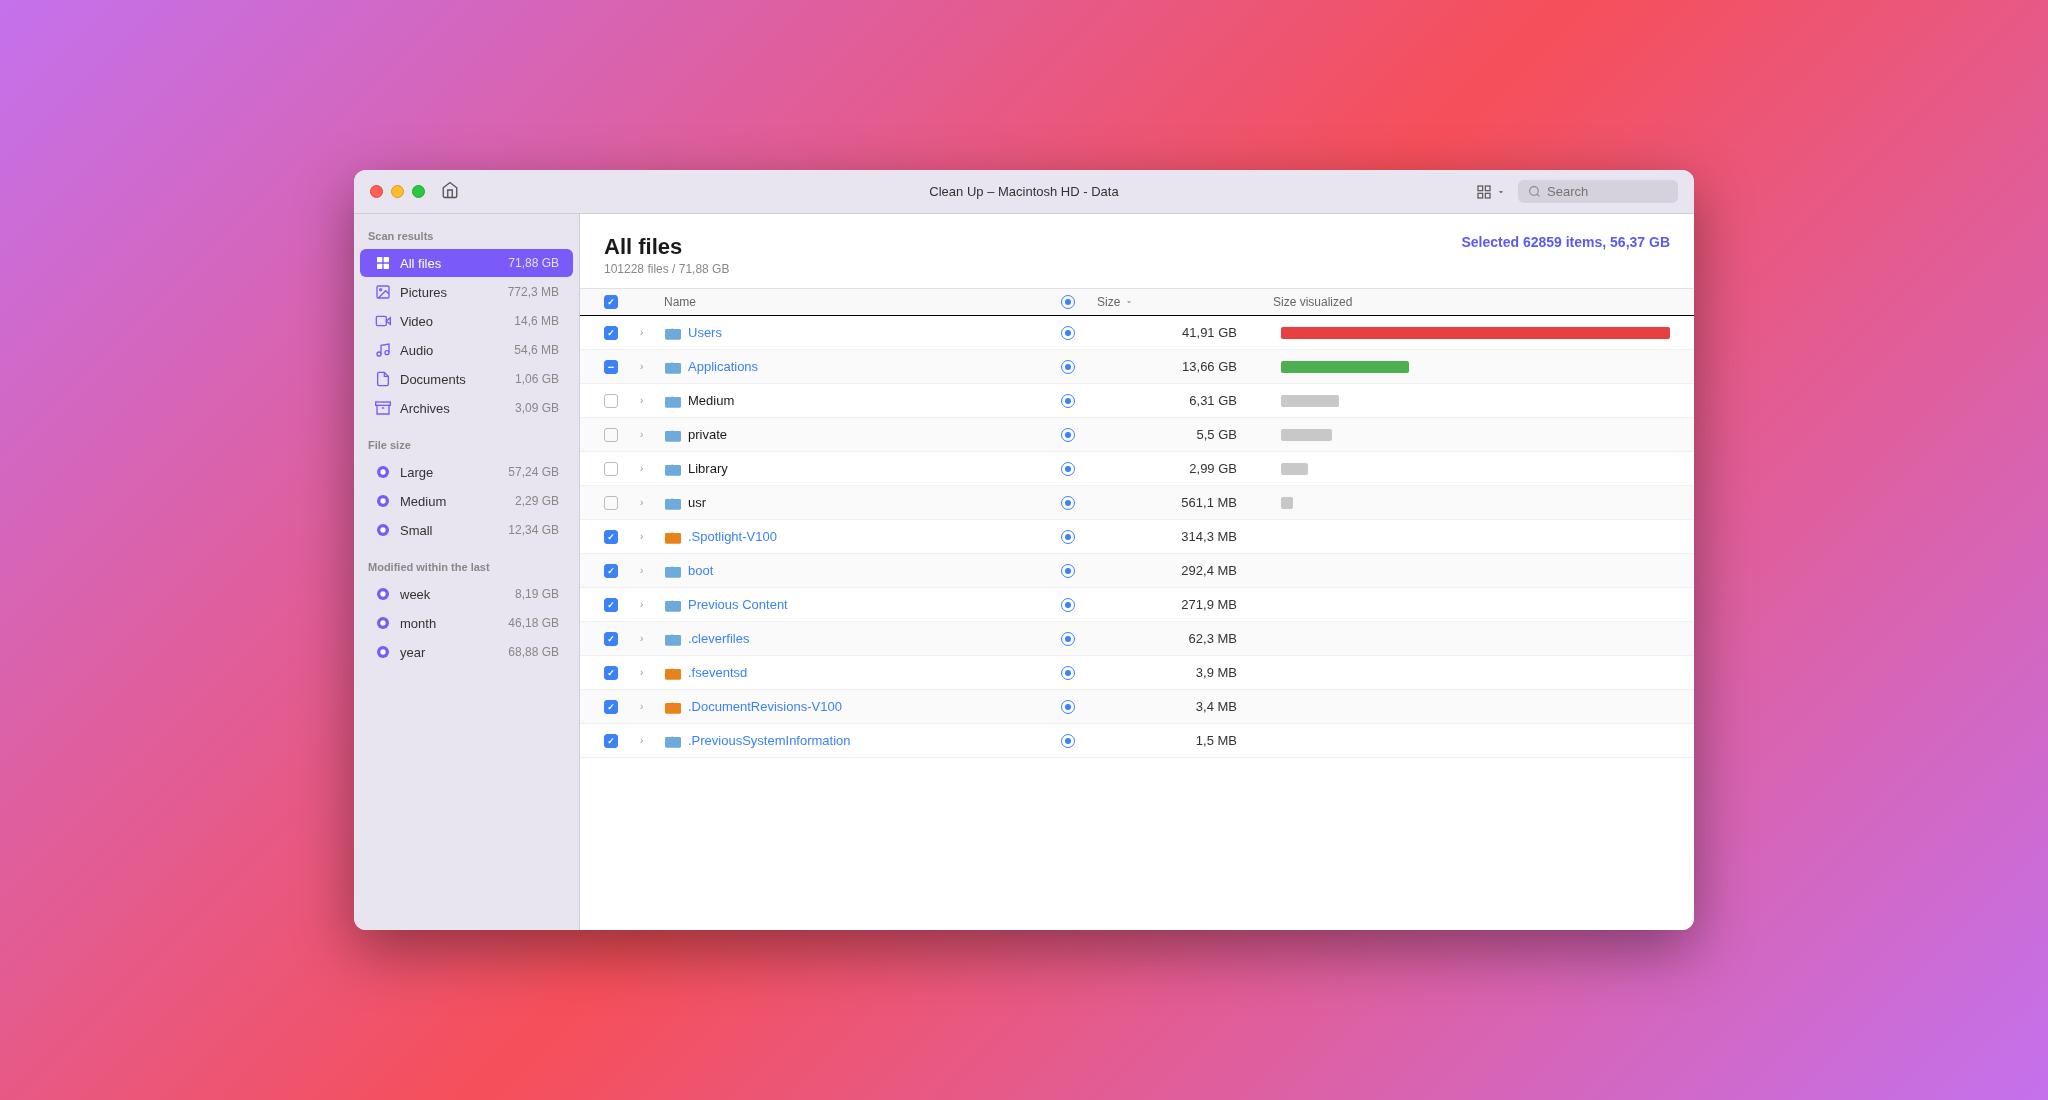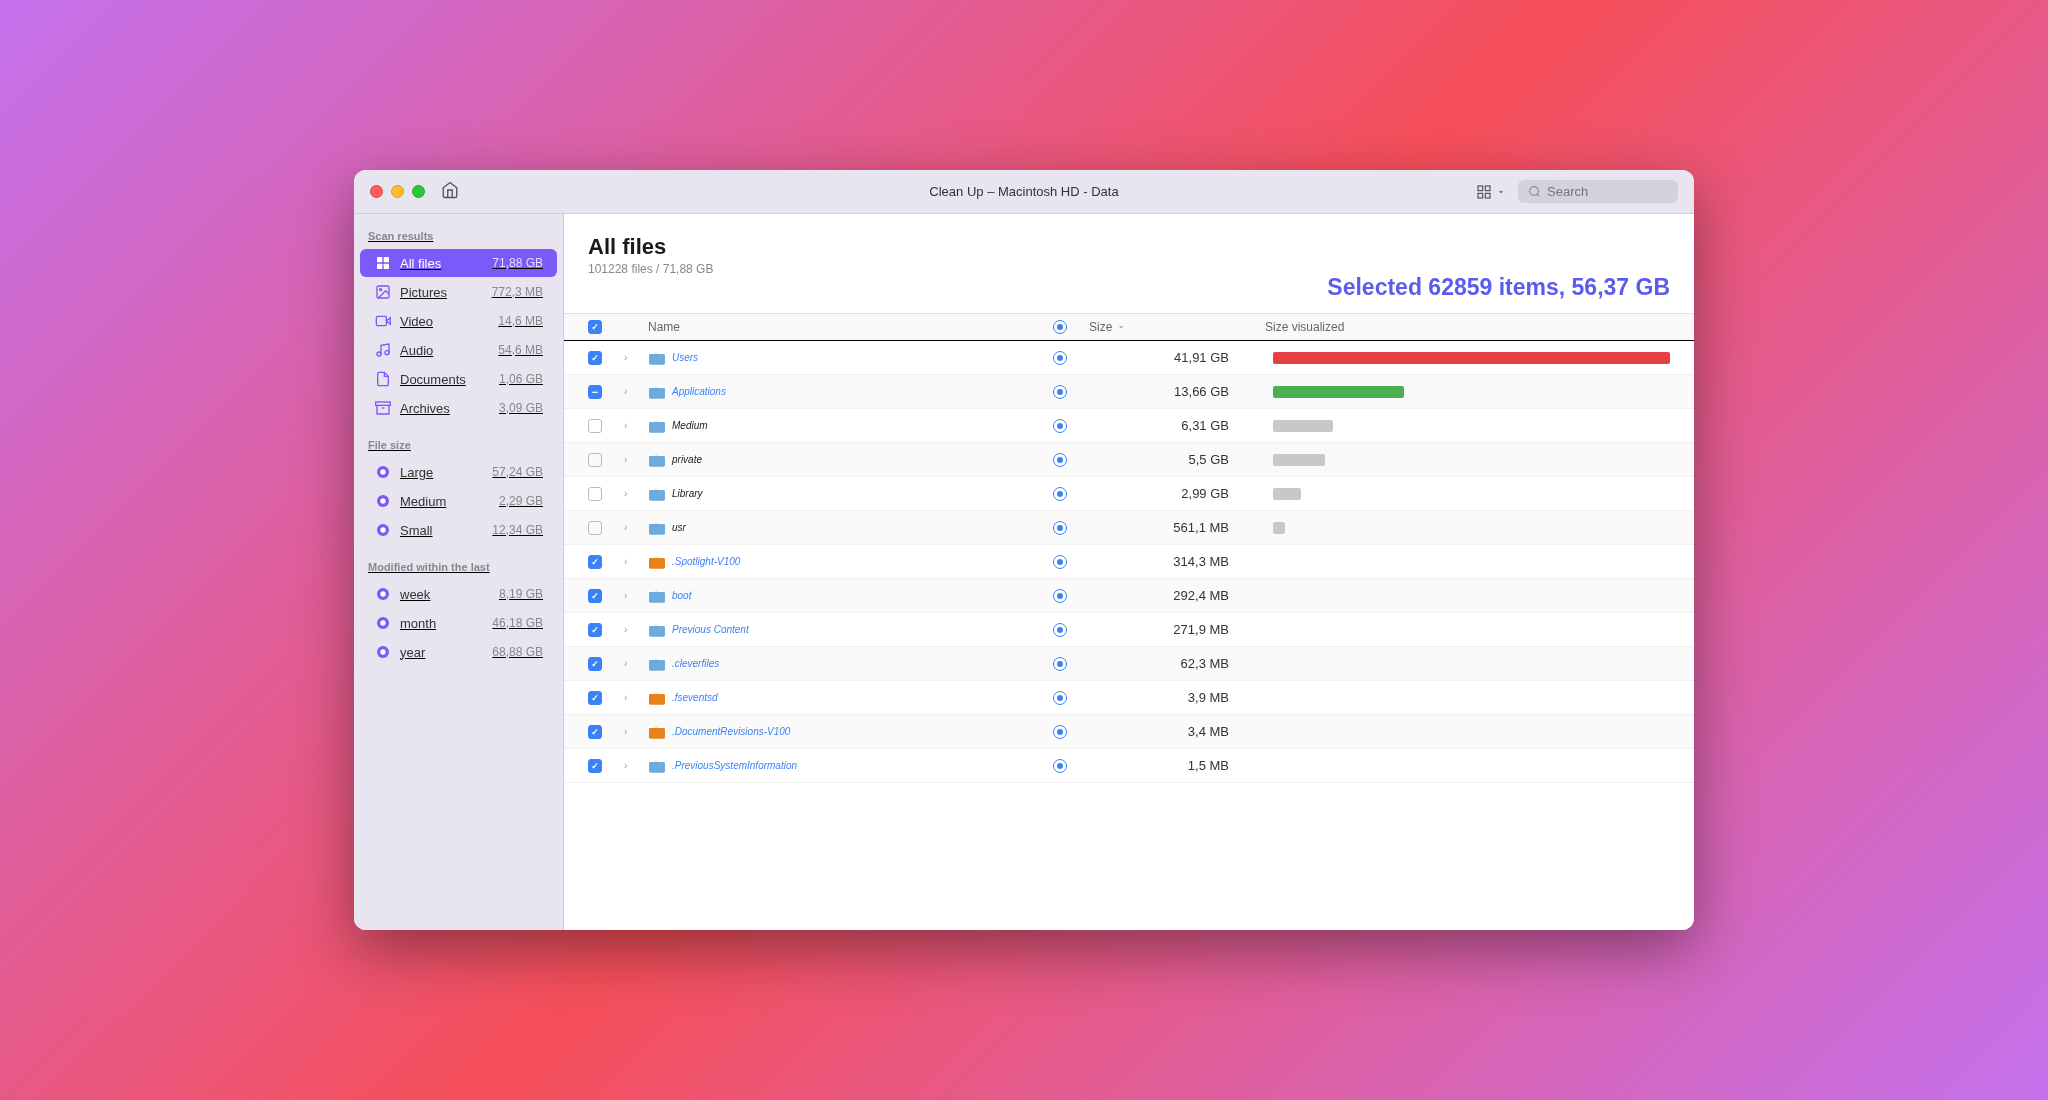--- a/index.html
+++ b/index.html
@@ -88,27 +88,26 @@
       font-size: 13px;
       color: #555;
       width: 120px;
     }
     .content {
       display: flex;
       flex: 1;
       overflow: hidden;
     }
     .sidebar {
-      width: 210px;
+      width: 226px;
       background: #e8e4f0;
       border-right: 1px solid #d0ccd8;
       padding: 16px 0;
       flex-shrink: 0;
       overflow-y: auto;
-      text-decoration: underline;
     }
     .sidebar-section-label {
       font-size: 11px;
       font-weight: 600;
       color: #888;
       padding: 0 14px 6px 14px;
       text-transform: none;
     }
     .sidebar-item {
       display: flex;
@@ -164,24 +163,23 @@
       font-size: 22px;
       font-weight: 700;
       color: #1a1a1a;
     }
     .main-subtitle {
       font-size: 12px;
       color: #888;
       margin-top: 2px;
     }
     .selected-info {
-      font-size: 23px;
+      font-size: 14px;
       font-weight: 600;
       color: #5b5bef;
-      margin-top: 40px;
     }
     .table-header {
       display: grid;
       grid-template-columns: 36px 24px 1fr 36px 140px 36px 1fr;
       align-items: center;
       padding: 6px 24px;
       background: #f9f9f9;
       border-bottom: 1px solid #000000;
       flex-shrink: 0;
     }
@@ -256,22 +254,21 @@
     .file-icon {
       width: 18px;
       height: 18px;
       flex-shrink: 0;
       display: flex;
       align-items: center;
       justify-content: center;
     }
     .file-name {
       color: #1a1a1a;
-      font-size: 10px;
-      font-style: italic;
+      font-size: 13px;
     }
     .file-name.blue { color: #3b82f6; }
     .radio-dot {
       width: 14px;
       height: 14px;
       border: 1.5px solid #3b82f6;
       border-radius: 50%;
       display: flex;
       align-items: center;
       justify-content: center;

